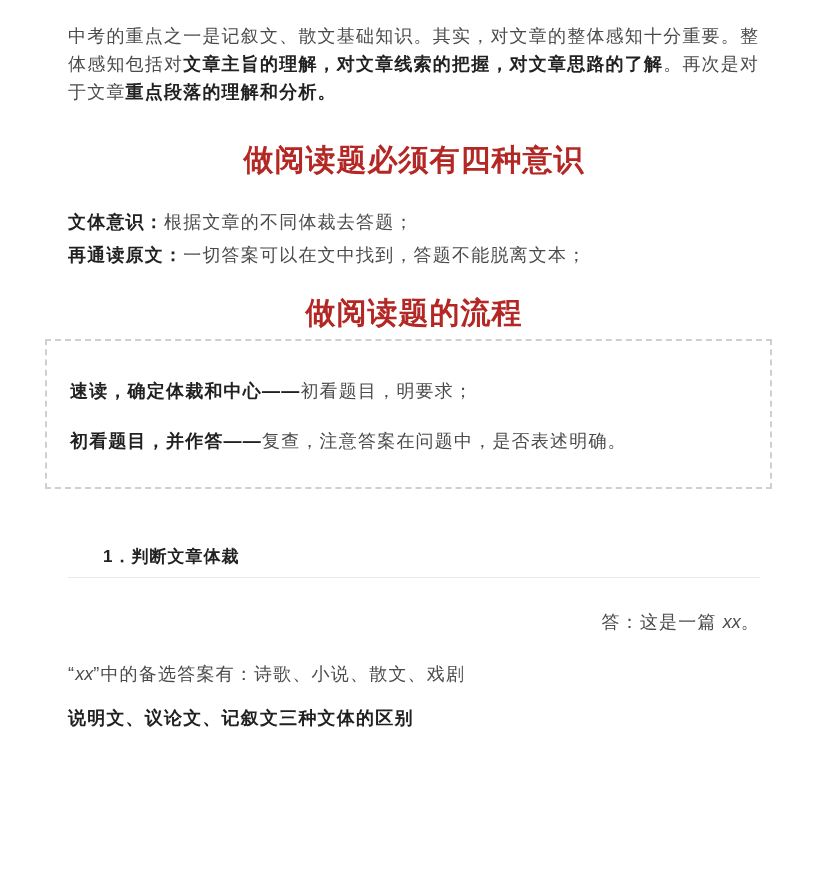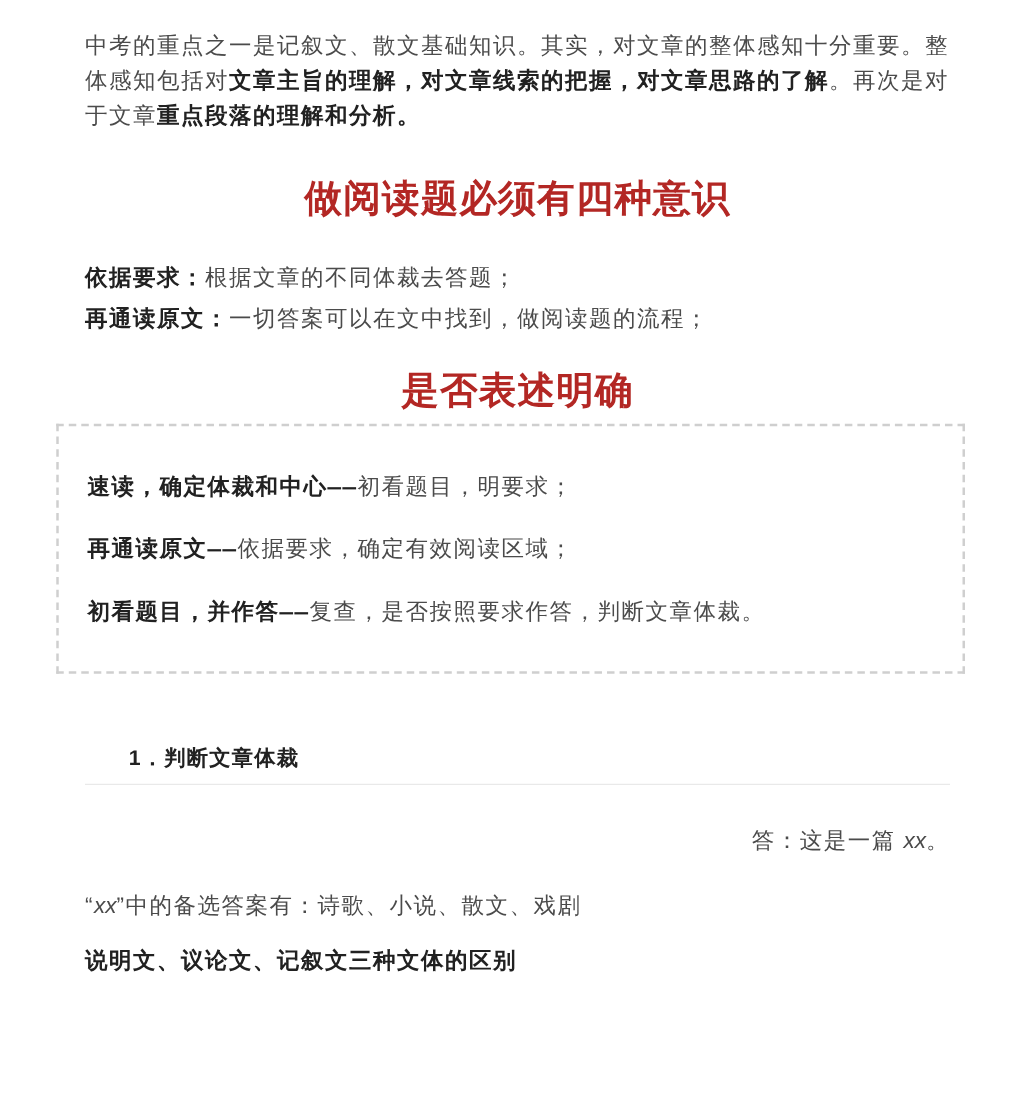--- a/index.html
+++ b/index.html
@@ -31,21 +31,21 @@
     letter-spacing: 1px;
   }
   .red-heading.second { margin-top: 27px; }
   .awareness { margin-top: 32px; }
   .awareness .body-text { line-height: 33px; }
   .process-box {
     margin: 12px -12px 0 -23px;
     border: 2px dashed #cfcfcf;
     padding: 36px 25px 32px 23px;
   }
-  .process-box p { margin-bottom: 22px; font-family: Liberation Mono, monospace; }
+  .process-box p { margin-bottom: 22px; }
   .process-box p:last-child { margin-bottom: 0; }
   .section-title {
     margin-top: 56px;
     font-size: 17px;
     line-height: 24px;
     font-weight: bold;
     color: #212121;
     letter-spacing: 1px;
     margin-left: 35px;
   }
@@ -65,30 +65,29 @@
 </head>
 <body>
 
 <div class="page">
 
   <p class="body-text intro"><span>中考的重点之一是记叙文、散文基础知识。其实，对文章的整体感知十分重要。整体感知包括对</span><span class="b">文章主旨的理解，对文章线索的把握，对文章思路的了解</span><span>。再次是对于文章</span><span class="b">重点段落的理解和分析。</span></p>
 
   <h2 class="red-heading">做阅读题必须有四种意识</h2>
 
   <div class="awareness">
-    <p class="body-text"><span class="b">依据要求：</span><span>根据文章的不同体裁去答题；</span></p>
-    <p class="body-text"><span class="b">再通读原文：</span><span>一切答案可以在文中找到，做阅读题的流程；</span></p>
+    <p class="body-text"><span class="b">文体意识：</span><span>根据文章的不同体裁去答题；</span></p>
+    <p class="body-text"><span class="b">再通读原文：</span><span>一切答案可以在文中找到，答题不能脱离文本；</span></p>
   </div>
 
-  <h2 class="red-heading second">是否表述明确</h2>
+  <h2 class="red-heading second">做阅读题的流程</h2>
 
   <div class="process-box">
     <p class="body-text"><span class="b">速读，确定体裁和中心——</span><span>初看题目，明要求；</span></p>
-    <p class="body-text"><span class="b">再通读原文——</span><span>依据要求，确定有效阅读区域；</span></p>
-    <p class="body-text"><span class="b">初看题目，并作答——</span><span>复查，是否按照要求作答，判断文章体裁。</span></p>
+    <p class="body-text"><span class="b">初看题目，并作答——</span><span>复查，注意答案在问题中，是否表述明确。</span></p>
   </div>
 
   <h3 class="section-title">1．判断文章体裁</h3>
   <hr class="section-divider">
 
   <p class="body-text answer-line"><span>答：这是一篇 </span><span class="var">xx</span><span>。</span></p>
 
   <p class="body-text options-line"><span>“</span><span class="var">xx</span><span>”中的备选答案有：诗歌、小说、散文、戏剧</span></p>
 
   <p class="body-text bold-line">说明文、议论文、记叙文三种文体的区别</p>

